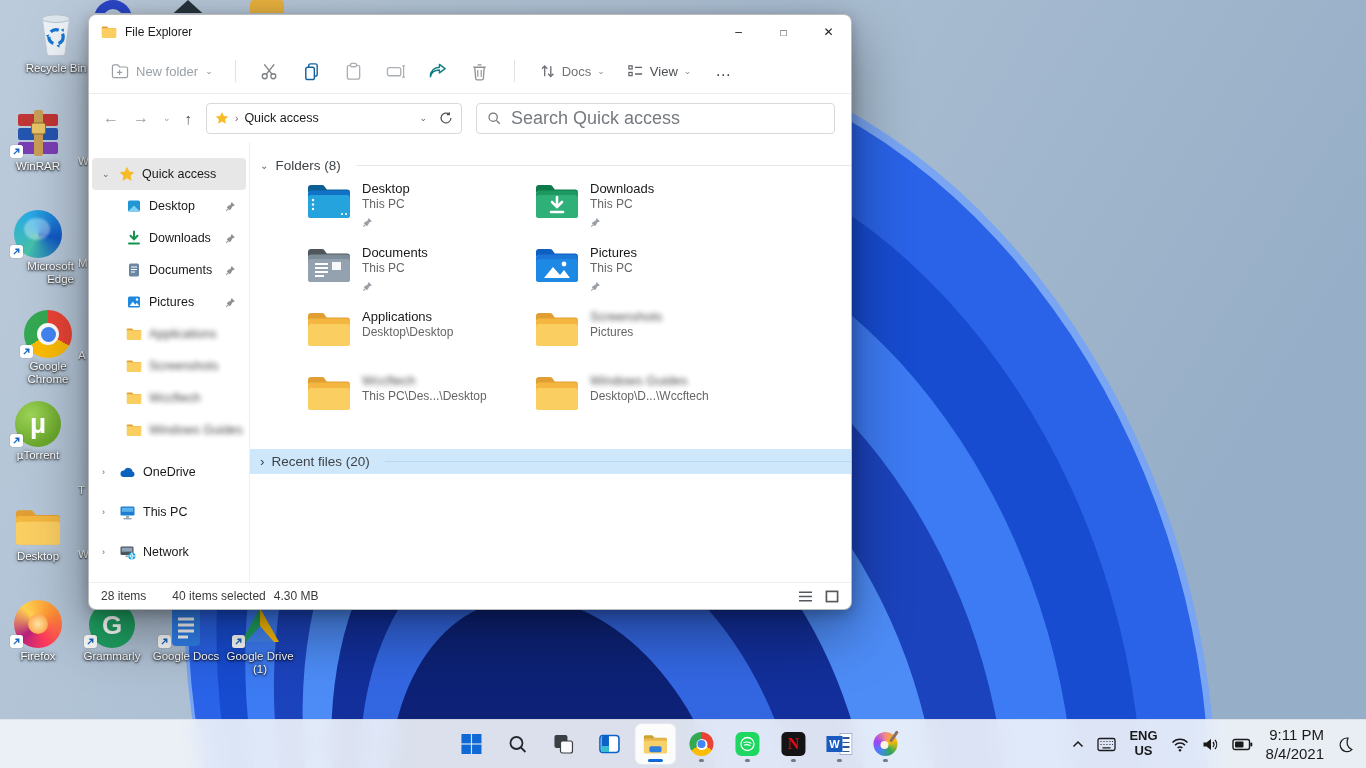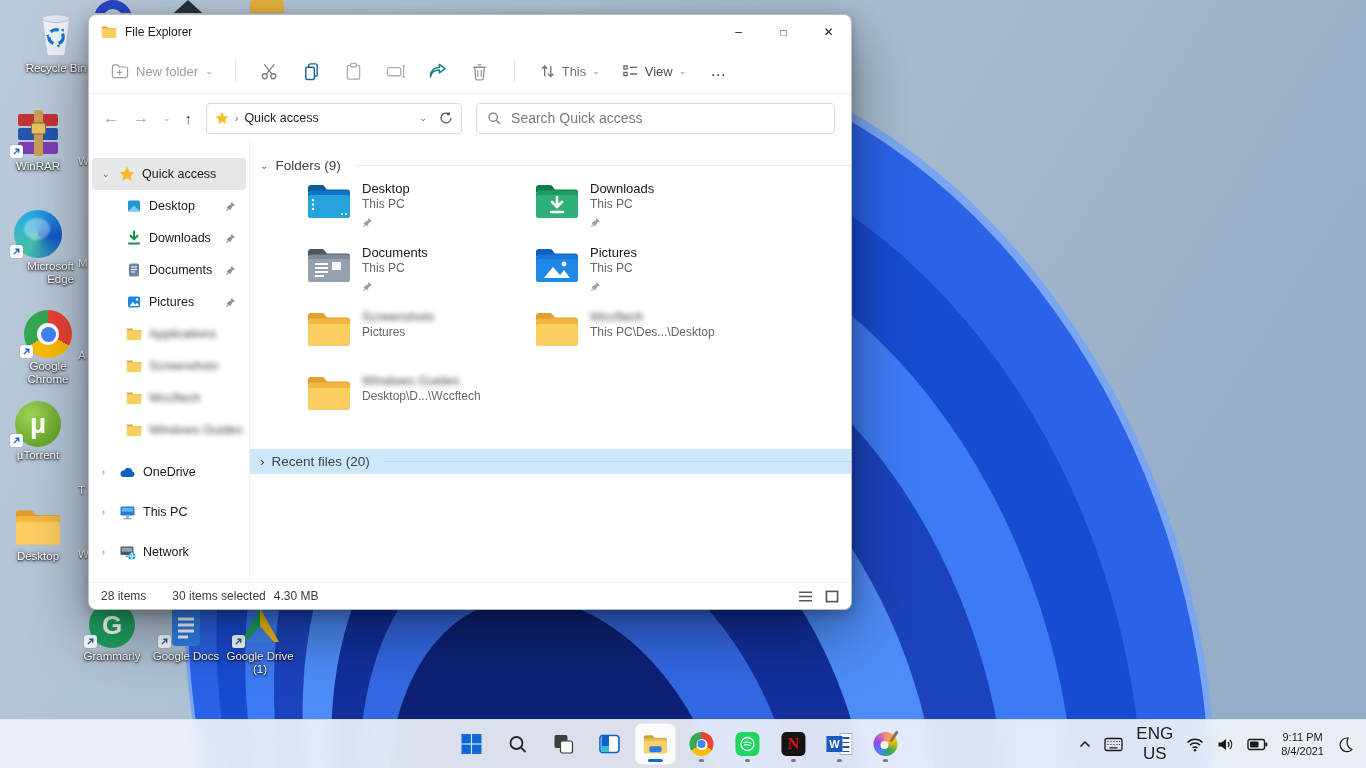--- a/index.html
+++ b/index.html
@@ -54,21 +54,21 @@
   .nav-g{font-size:16px;color:#9a9fa4;}
   .nav-up{font-size:15px;color:#4e5358;}
   .nav-chev{font-size:9px;color:#9a9fa4;}
   .addrbar{width:256px;height:31px;border:1px solid #d9d9d9;border-radius:4px;display:flex;align-items:center;
     padding:0 8px;gap:6px;box-sizing:border-box;}
   .addrbar .loc{font-size:12.5px;color:#1a1a1a;}
   .addrbar .crumb{font-size:10px;color:#5f6368;}
   .addr-dd{margin-left:auto;font-size:9px;color:#5f6368;}
   .searchbox{flex:1;height:31px;border:1px solid #d9d9d9;border-radius:4px;display:flex;align-items:center;
     padding:0 10px;gap:8px;box-sizing:border-box;margin-right:2px;}
-  .searchbox input{border:none;outline:none;flex:1;font-size:14px;color:#701a75;
+  .searchbox input{border:none;outline:none;flex:1;font-size:18px;color:#701a75;
     font-family:"Liberation Sans","DejaVu Sans",sans-serif;}
   .searchbox input::placeholder{color:#767b80;}
 
   .body{flex:1;display:flex;min-height:0;}
   .sidebar{width:160px;flex:0 0 auto;padding-top:16px;box-sizing:border-box;}
   .side-row{height:32px;display:flex;align-items:center;gap:7px;font-size:12.5px;color:#191919;
     padding-left:10px;margin:0 3px;border-radius:4px;}
   .side-row.qa{background:#e7e7e7;}
   .side-row .s-chev{width:10px;font-size:9px;color:#5f6368;}
   .side-row.child{padding-left:34px;}
@@ -113,22 +113,22 @@
   .word-sm{position:relative;width:26px;height:24px;}
   .word-sm .page{position:absolute;right:0;top:1px;width:13px;height:22px;background:#fff;border:1px solid #9fb3d1;box-sizing:border-box;}
   .word-sm .page i{display:block;height:1.5px;background:#2b579a;margin:3px 2px 0 2px;}
   .word-sm .sq{position:absolute;left:0;top:4px;width:16px;height:16px;background:#185abd;color:#fff;
     font-size:11px;font-weight:bold;display:flex;align-items:center;justify-content:center;}
   .paint-sm{width:24px;height:24px;border-radius:50%;
     background:conic-gradient(#f28b82,#fbbc04,#34a853,#4285f4,#a142f4,#f28b82);position:relative;}
   .paint-sm .hole{position:absolute;left:7px;top:9px;width:8px;height:8px;border-radius:50%;background:#fdf3e3;}
   .paint-sm .brush{position:absolute;right:2px;top:-2px;width:3px;height:13px;background:#8d6e63;transform:rotate(35deg);border-radius:2px;}
   .tray{position:absolute;right:6px;top:0;height:48px;display:flex;align-items:center;gap:13px;padding-right:6px;}
-  .tray-lang{font-size:17px;color:#1a1a1a;text-align:center;line-height:1.15;}
-  .tray-time{font-size:11px;color:#1a1a1a;text-align:center;line-height:1.3;}
+  .tray-lang{font-size:13px;color:#1a1a1a;text-align:center;line-height:1.15;font-weight:bold;}
+  .tray-time{font-size:15px;color:#1a1a1a;text-align:right;line-height:1.3;}
 </style>
 </head>
 <body>
 
 <div class="stage">
 
   <svg class="wallpaper" viewBox="0 0 1366 768" preserveAspectRatio="none">
     <defs>
       <linearGradient id="wg" x1="0" y1="0" x2="1" y2="0.35">
         <stop offset="0" stop-color="#bccbdb"></stop>
@@ -244,20 +244,33 @@
     <div class="ic">
       <svg width="50" height="42" viewBox="0 0 46 40">
         <path d="M2 11 V7 a3 3 0 0 1 3-3 h11 a3 3 0 0 1 2.4 1.2 L20.8 8.5 H41 a3 3 0 0 1 3 3 v1 z" fill="#e19f33"></path>
         <rect x="2" y="9.5" width="42" height="27.5" rx="3" fill="#f3b63f"></rect>
         <rect x="2" y="15" width="42" height="22" rx="3" fill="#fbce62"></rect>
       </svg>
     </div>
     <div class="lbl">Desktop</div>
   </div>
 
+  <div class="dicon" style="left:2px;top:592px;">
+    <div class="ic" style="height:56px;">
+      <div class="ff-ic circle">
+          <div class="core"></div>
+        </div>
+      <span class="sc-badge">
+        <svg width="9" height="9" viewBox="0 0 12 12">
+            <path d="M2.5 9.5 L9 3 M4.5 3 h4.5 v4.5" stroke="#1466c0" stroke-width="1.8" fill="none"></path>
+          </svg>
+      </span>
+    </div>
+    <div class="lbl">Firefox</div>
+  </div>
 
   <div class="dicon" style="left:76px;top:594px;">
     <div class="ic">
       <div class="gram-ic circle">G</div>
       <span class="sc-badge">
         <svg width="9" height="9" viewBox="0 0 12 12">
             <path d="M2.5 9.5 L9 3 M4.5 3 h4.5 v4.5" stroke="#1466c0" stroke-width="1.8" fill="none"></path>
           </svg>
       </span>
     </div>
@@ -356,21 +369,21 @@
           <path d="M5 5.5 l1 12 a1.5 1.5 0 0 0 1.5 1.3 h5 a1.5 1.5 0 0 0 1.5-1.3 l1-12" fill="none" stroke="#8d9297" stroke-width="1.4"></path>
           <path d="M8.2 8.5 v7 M11.8 8.5 v7" stroke="#8d9297" stroke-width="1.2"></path>
         </svg>
       </div>
       <div class="tb-sep"></div>
       <div class="tb-text-btn">
         <svg width="17" height="16" viewBox="0 0 18 17">
           <path d="M6 14 V3.5 M3.2 6 L6 3.2 8.8 6" stroke="#707478" stroke-width="1.5" fill="none"></path>
           <path d="M12.5 3.5 V14 M9.7 11.5 L12.5 14.3 15.3 11.5" stroke="#707478" stroke-width="1.5" fill="none"></path>
         </svg>
-        <span>This</span>
+        <span>Docs</span>
         <span class="chev">⌄</span>
       </div>
       <div class="tb-text-btn" style="color:#4a4f54;">
         <svg width="17" height="16" viewBox="0 0 18 17">
           <rect x="2" y="3" width="3.4" height="3.4" fill="none" stroke="#5f6368" stroke-width="1.3"></rect>
           <rect x="2" y="10" width="3.4" height="3.4" fill="none" stroke="#5f6368" stroke-width="1.3"></rect>
           <path d="M8.5 4.7 h7.5 M8.5 11.7 h7.5" stroke="#5f6368" stroke-width="1.4"></path>
         </svg>
         <span>View</span>
         <span class="chev">⌄</span>
@@ -525,21 +538,21 @@
             <circle cx="12.8" cy="11" r="3.6" fill="#12a5dc"></circle>
             <path d="M9.4 11 h6.8 M12.8 7.6 a5.5 5.5 0 0 1 0 6.8 M12.8 7.6 a5.5 5.5 0 0 0 0 6.8" stroke="#fff" stroke-width=".8" fill="none"></path>
           </svg>
           <span>Network</span>
         </div>
       </div>
 
       <div class="main">
         <div class="group-hdr">
           <span class="h-chev">⌄</span>
-          <span>Folders (9)</span>
+          <span>Folders (8)</span>
           <span class="hdr-line"></span>
         </div>
 
         <div class="tiles">
 
           <div class="tile">
             <svg width="46" height="40" viewBox="0 0 46 40">
               <path d="M2 11 V7 a3 3 0 0 1 3-3 h11 a3 3 0 0 1 2.4 1.2 L20.8 8.5 H41 a3 3 0 0 1 3 3 v1 z" fill="#0b5f93"></path>
               <rect x="2" y="9.5" width="42" height="27.5" rx="3" fill="#1272c8"></rect>
               <rect x="2" y="14" width="42" height="23" rx="3" fill="#25a3dc"></rect>
@@ -614,20 +627,31 @@
               <div class="t-path">This PC</div>
               <div class="t-pin">
                 <svg width="11" height="11" viewBox="0 0 12 12">
                     <path d="M7.2 1.2 L10.8 4.8 L8.2 5.8 L6.4 9 L5.3 10.1 L1.9 6.7 L3 5.6 L6.2 3.8 Z" fill="#9aa0a6"></path>
                     <path d="M4 8 L1.4 10.6" stroke="#9aa0a6" stroke-width="1.2"></path>
                   </svg>
               </div>
             </div>
           </div>
 
+          <div class="tile">
+            <svg width="46" height="40" viewBox="0 0 46 40">
+              <path d="M2 11 V7 a3 3 0 0 1 3-3 h11 a3 3 0 0 1 2.4 1.2 L20.8 8.5 H41 a3 3 0 0 1 3 3 v1 z" fill="#e19f33"></path>
+              <rect x="2" y="9.5" width="42" height="27.5" rx="3" fill="#f3b63f"></rect>
+              <rect x="2" y="15" width="42" height="22" rx="3" fill="#fbce62"></rect>
+            </svg>
+            <div class="tx">
+              <div class="t-name">Applications</div>
+              <div class="t-path">Desktop\Desktop</div>
+            </div>
+          </div>
 
           <div class="tile">
             <svg width="46" height="40" viewBox="0 0 46 40">
               <path d="M2 11 V7 a3 3 0 0 1 3-3 h11 a3 3 0 0 1 2.4 1.2 L20.8 8.5 H41 a3 3 0 0 1 3 3 v1 z" fill="#e19f33"></path>
               <rect x="2" y="9.5" width="42" height="27.5" rx="3" fill="#f3b63f"></rect>
               <rect x="2" y="15" width="42" height="22" rx="3" fill="#fbce62"></rect>
             </svg>
             <div class="tx">
               <div class="t-name blur">Screenshots</div>
               <div class="t-path">Pictures</div>
@@ -663,21 +687,21 @@
           <span class="h-chev">›</span>
           <span>Recent files (20)</span>
           <span class="hdr-line" style="background:#b9d9f2;"></span>
         </div>
       </div>
     </div>
 
     <div class="statusbar">
       <span>28 items</span>
       <span style="display:flex;gap:8px;">
-        <span>30 items selected</span>
+        <span>40 items selected</span>
         <span>4.30 MB</span>
       </span>
       <span class="sb-right">
         <svg width="15" height="13" viewBox="0 0 16 14">
           <path d="M1 2.5 h14 M1 7 h14 M1 11.5 h14" stroke="#55595e" stroke-width="1.6"></path>
         </svg>
         <svg width="14" height="13" viewBox="0 0 15 14">
           <rect x="1.5" y="1.5" width="12" height="11" fill="none" stroke="#55595e" stroke-width="1.8"></rect>
         </svg>
       </span>

